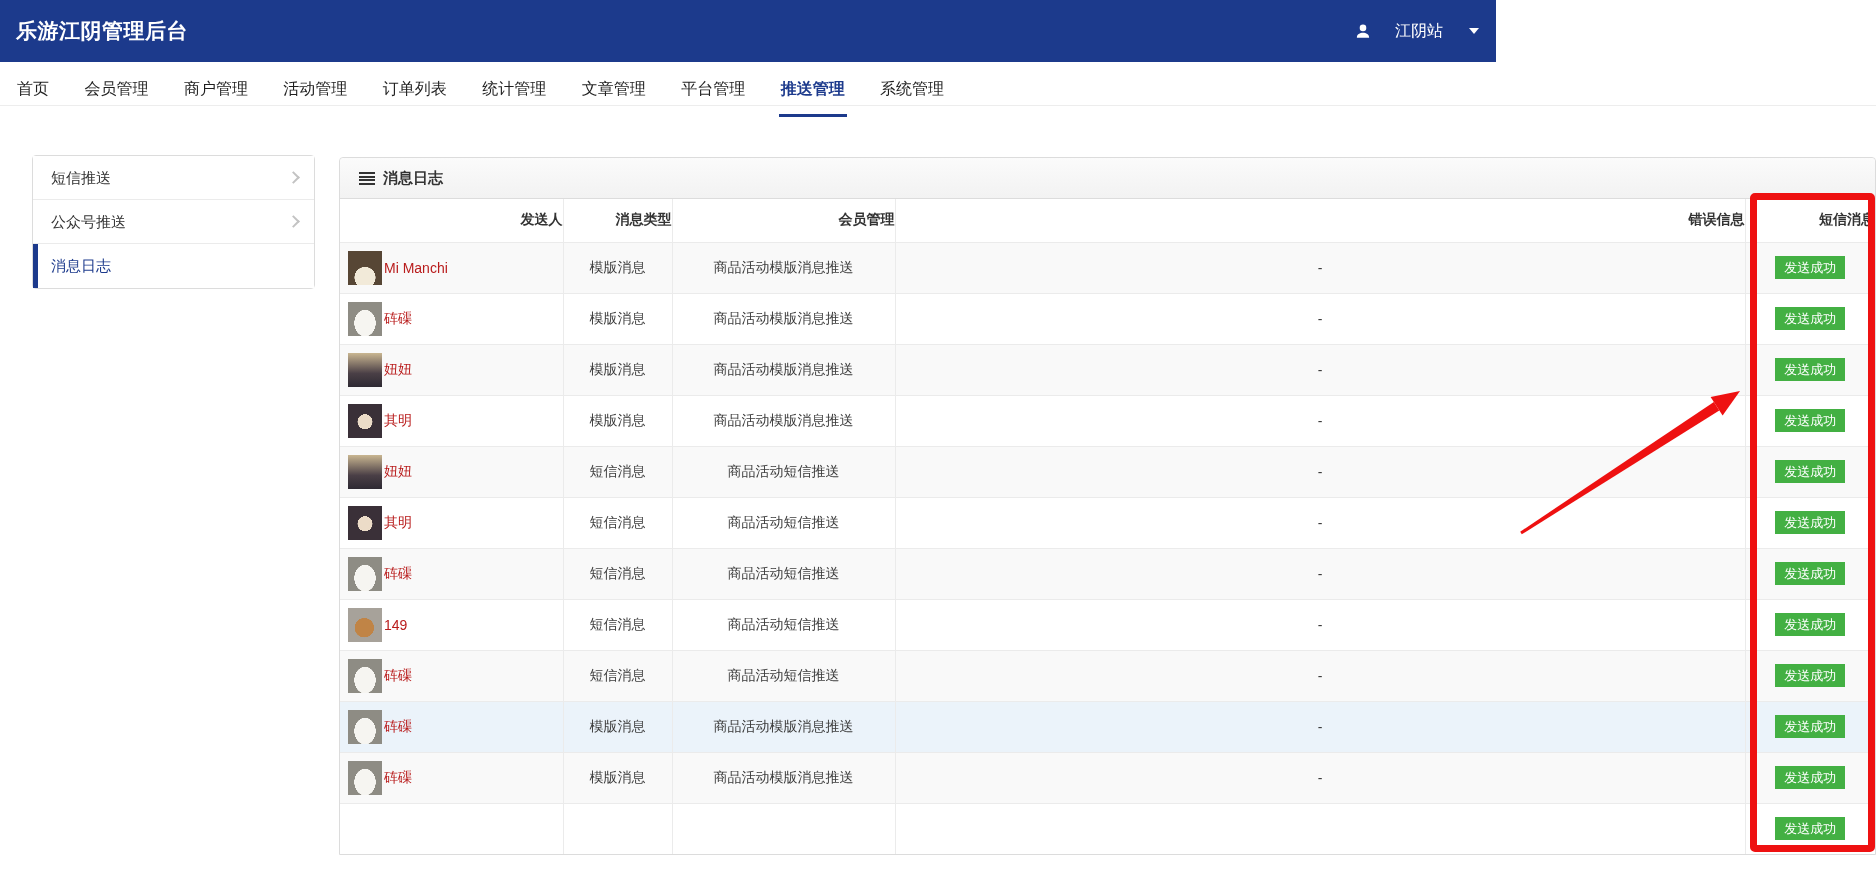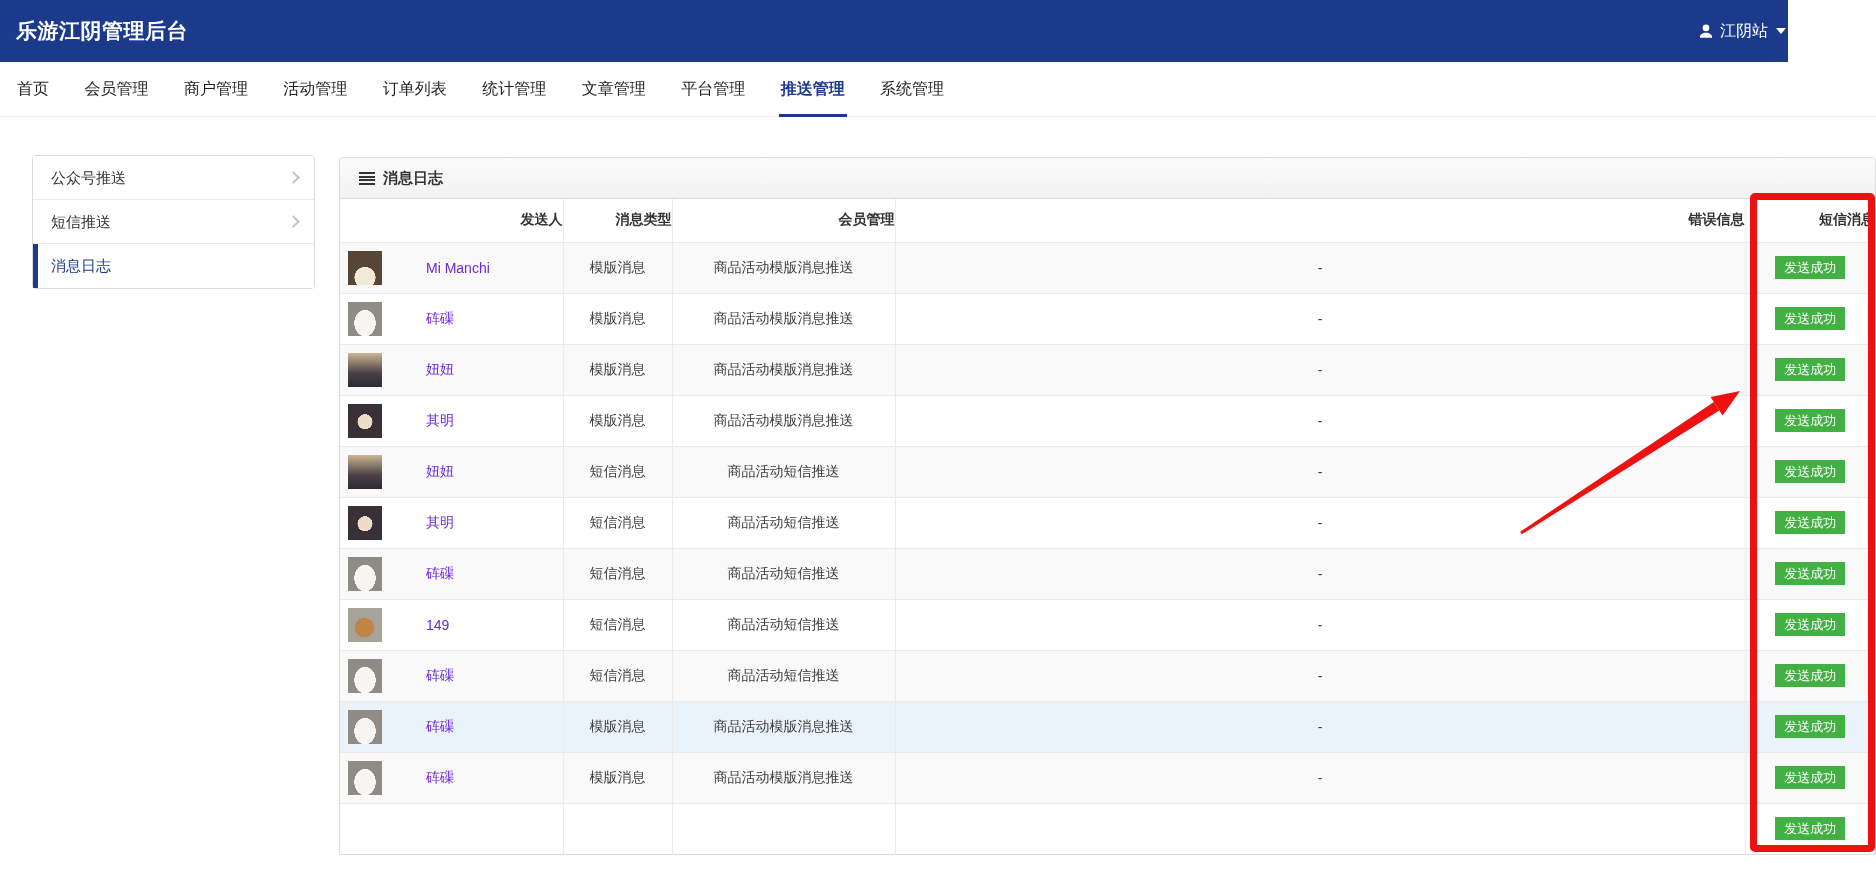--- a/index.html
+++ b/index.html
@@ -1,30 +1,30 @@
 <!DOCTYPE html>
 <html><head>
 <meta charset="utf-8">
 <style>
   * { margin:0; padding:0; box-sizing:border-box; }
   html,body { width:1876px; height:873px; overflow:hidden; background:#fff;
     font-family:"Liberation Sans","DejaVu Sans",sans-serif; }
 
   
-  .topbar { position:absolute; left:0; top:0; width:1788px; height:62px;
+  .topbar { position:absolute; left:0; top:0; width:1496px; height:62px;
     background:#1c3a8c; color:#fff; }
   .topbar-title { position:absolute; left:16px; top:0; line-height:62px;
     font-size:21px; font-weight:bold; letter-spacing:.5px; }
   .user-menu { position:absolute; right:0; top:0; height:62px; display:flex;
-    align-items:center; gap:6px; padding-right:2px; font-size:16px; cursor:pointer; }
+    align-items:center; gap:24px; padding-right:17px; font-size:16px; cursor:pointer; }
   .user-caret { width:0; height:0; border-left:5px solid transparent;
     border-right:5px solid transparent; border-top:6px solid #fff; margin-left:2px; }
 
   
-  .navbar { position:absolute; left:0; top:62px; width:1876px; height:55px;
+  .navbar { position:absolute; left:0; top:62px; width:1876px; height:44px;
     background:#fff; border-bottom:1px solid #ededed; padding-left:15px; white-space:nowrap; }
   .nav-item { display:inline-block; height:55px; line-height:54px; margin-right:27px;
     font-size:16px; color:#1f1f1f; cursor:pointer; padding:0 2px; }
   .nav-item.active { color:#1c3a8c; font-weight:bold; border-bottom:3px solid #1c3a8c; }
 
   
   .sidebar { position:absolute; left:32px; top:155px; width:283px;
     background:#fff; border:1px solid #dcdcdc; border-radius:4px; }
   .side-item { position:relative; height:44px; line-height:43px; padding-left:18px;
     font-size:15px; color:#333; border-bottom:1px solid #ebebeb; cursor:pointer; background:#fff; }
@@ -53,21 +53,21 @@
   tbody tr:nth-child(even) td { background:#fff; }
   tbody tr[data-state="highlight"] td { background:#ebf3fa; }
   .sender { display:flex; align-items:center; padding-left:8px; text-align:left; }
   .avatar { width:34px; height:34px; flex:0 0 34px; margin-right:2px; background:#ccc; }
   .avatar[data-avatar="anime-girl"] { background:radial-gradient(circle at 50% 78%,#f2ead9 33%,#574635 34%); }
   .avatar[data-avatar="rabbit"] { background:radial-gradient(ellipse at 50% 62%,#f6f5f1 44%,#8e8c84 45%); }
   .avatar[data-avatar="girl"] { background:linear-gradient(180deg,#c9b691 0%,#4a3f46 60%,#2e2a33 100%); }
   .avatar[data-avatar="boy"] { background:radial-gradient(circle at 50% 52%,#ecdcc8 30%,#3a3038 31%); }
   .avatar[data-avatar="photo"] { background:linear-gradient(135deg,#b8bcc0,#70767b); }
   .avatar[data-avatar="cat"] { background:radial-gradient(circle at 48% 58%,#c08446 36%,#a7a29a 37%); }
-  .sname { font-size:14px; color:#6d28d9;margin-left:42px; }
+  .sname { font-size:14px; color:#b91c1c; }
   .badge { display:inline-block; background:#43b043; color:#fff; font-size:13px;
     line-height:1; padding:5px 9px; border-radius:0; }
 
   
   .annotation-box { position:absolute; left:1750px; top:193px; width:125px; height:659px;
     border:7px solid #ee1111; border-radius:5px; pointer-events:none; z-index:50; }
   .annotation-arrow { position:absolute; left:0; top:0; width:1876px; height:873px;
     pointer-events:none; z-index:49; }
 </style>
 </head>
@@ -94,25 +94,25 @@
   <span class="nav-item">订单列表</span>
   <span class="nav-item">统计管理</span>
   <span class="nav-item">文章管理</span>
   <span class="nav-item">平台管理</span>
   <span class="nav-item active">推送管理</span>
   <span class="nav-item">系统管理</span>
 </div>
 
 <div class="sidebar">
   <div class="side-item">
+    <span>短信推送</span>
+    <span class="chevron"></span>
+  </div>
+  <div class="side-item">
     <span>公众号推送</span>
-    <span class="chevron"></span>
-  </div>
-  <div class="side-item">
-    <span>短信推送</span>
     <span class="chevron"></span>
   </div>
   <div class="side-item active">
     <span>消息日志</span>
   </div>
 </div>
 
 <div class="panel">
   <div class="panel-header">
     <span class="list-icon"></span>

